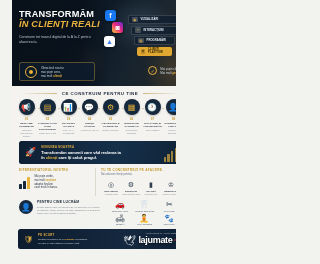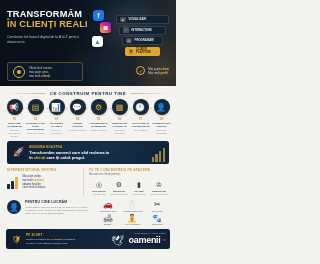--- a/index.html
+++ b/index.html
@@ -1,34 +1,34 @@
 <!DOCTYPE html>
 <html><head>
 <meta charset="utf-8">
 <style>
   * { margin:0; padding:0; box-sizing:border-box; }
   html,body { width:176px; height:264px; overflow:hidden; background:#f2f2ef;
     font-family:"Liberation Sans", sans-serif; }
-  .page { position:relative; width:176px; height:200px; background:#f4f3f0; }
+  .page { position:relative; width:176px; height:200px; background:#f4f3f0;margin-left:12px; }
 
   
   .hero { position:relative; width:176px; height:86px; overflow:hidden;
     background:linear-gradient(100deg,#0d1b2a 0%,#0e2236 34%,#152b3d 52%,#1b2d3a 70%,#2a2a28 100%); }
   .hero-photo { position:absolute; inset:0;
     background:
       radial-gradient(ellipse 50px 40px at 126px 24px, rgba(90,110,130,.55), transparent 70%),
       radial-gradient(ellipse 34px 30px at 70px 62px, rgba(120,100,80,.5), transparent 70%),
       radial-gradient(ellipse 40px 50px at 160px 70px, rgba(180,130,60,.30), transparent 70%),
       linear-gradient(115deg,#0b1823 0%,#10202e 40%,#20303c 65%,#32302a 100%); }
   .hero-vig { position:absolute; inset:0;
     background:linear-gradient(90deg,rgba(8,16,26,.97) 0%,rgba(8,16,26,.93) 38%,rgba(8,16,26,.45) 56%,rgba(8,16,26,.25) 100%); }
   .hero-txt { position:absolute; left:7px; top:9px; width:86px; }
   .h1 { color:#ffffff; font-size:9.2px; font-weight:bold; line-height:10.4px;
     letter-spacing:.2px; text-transform:uppercase; }
-  .h1 .gold { color:#e8b23d; }
+  .h1 .gold { color:#e8b23d;font-style:italic; }
   .hero-sub { margin-top:5px; color:#b9c3cd; font-size:3.5px; line-height:5px; }
   .hero-badge { position:absolute; left:7px; top:62px; width:76px; height:19px;
     background:rgba(14,28,44,.82); border:.5px solid rgba(232,178,61,.35);
     border-radius:2.5px; display:flex; align-items:center; gap:4px; padding:0 5px; }
   .badge-ring { width:12px; height:12px; border-radius:50%; border:1.6px solid #e8b23d;
     display:flex; align-items:center; justify-content:center; flex:0 0 auto; }
   .badge-dot { width:4px; height:4px; border-radius:50%; background:#e8b23d; }
   .badge-lines { font-size:3px; line-height:4px; color:#c8d1da; }
   .badge-lines b { color:#e8b23d; }
 
@@ -416,19 +416,19 @@
       <div class="f-kick">PE SCURT</div>
       <div class="f-txt">
         <span>Turnăm reclamele ta în </span><b>rezultate</b><span> predictibile,</span><br>
         <span>pe care le poți măsura în fiecare lună.</span>
       </div>
     </div>
     <div class="wm-bird">🕊</div>
     <div class="f-right">
       <div class="f-r-top">Anunț publicat de Agenție Digitală</div>
       <div class="wm">
-        <div class="wm-logo">oamenii</div>
+        <div class="wm-logo">lajumate</div>
         <div class="wm-ro">.ro</div>
       </div>
     </div>
   </div>
 
 </div>
 
 </body></html>

